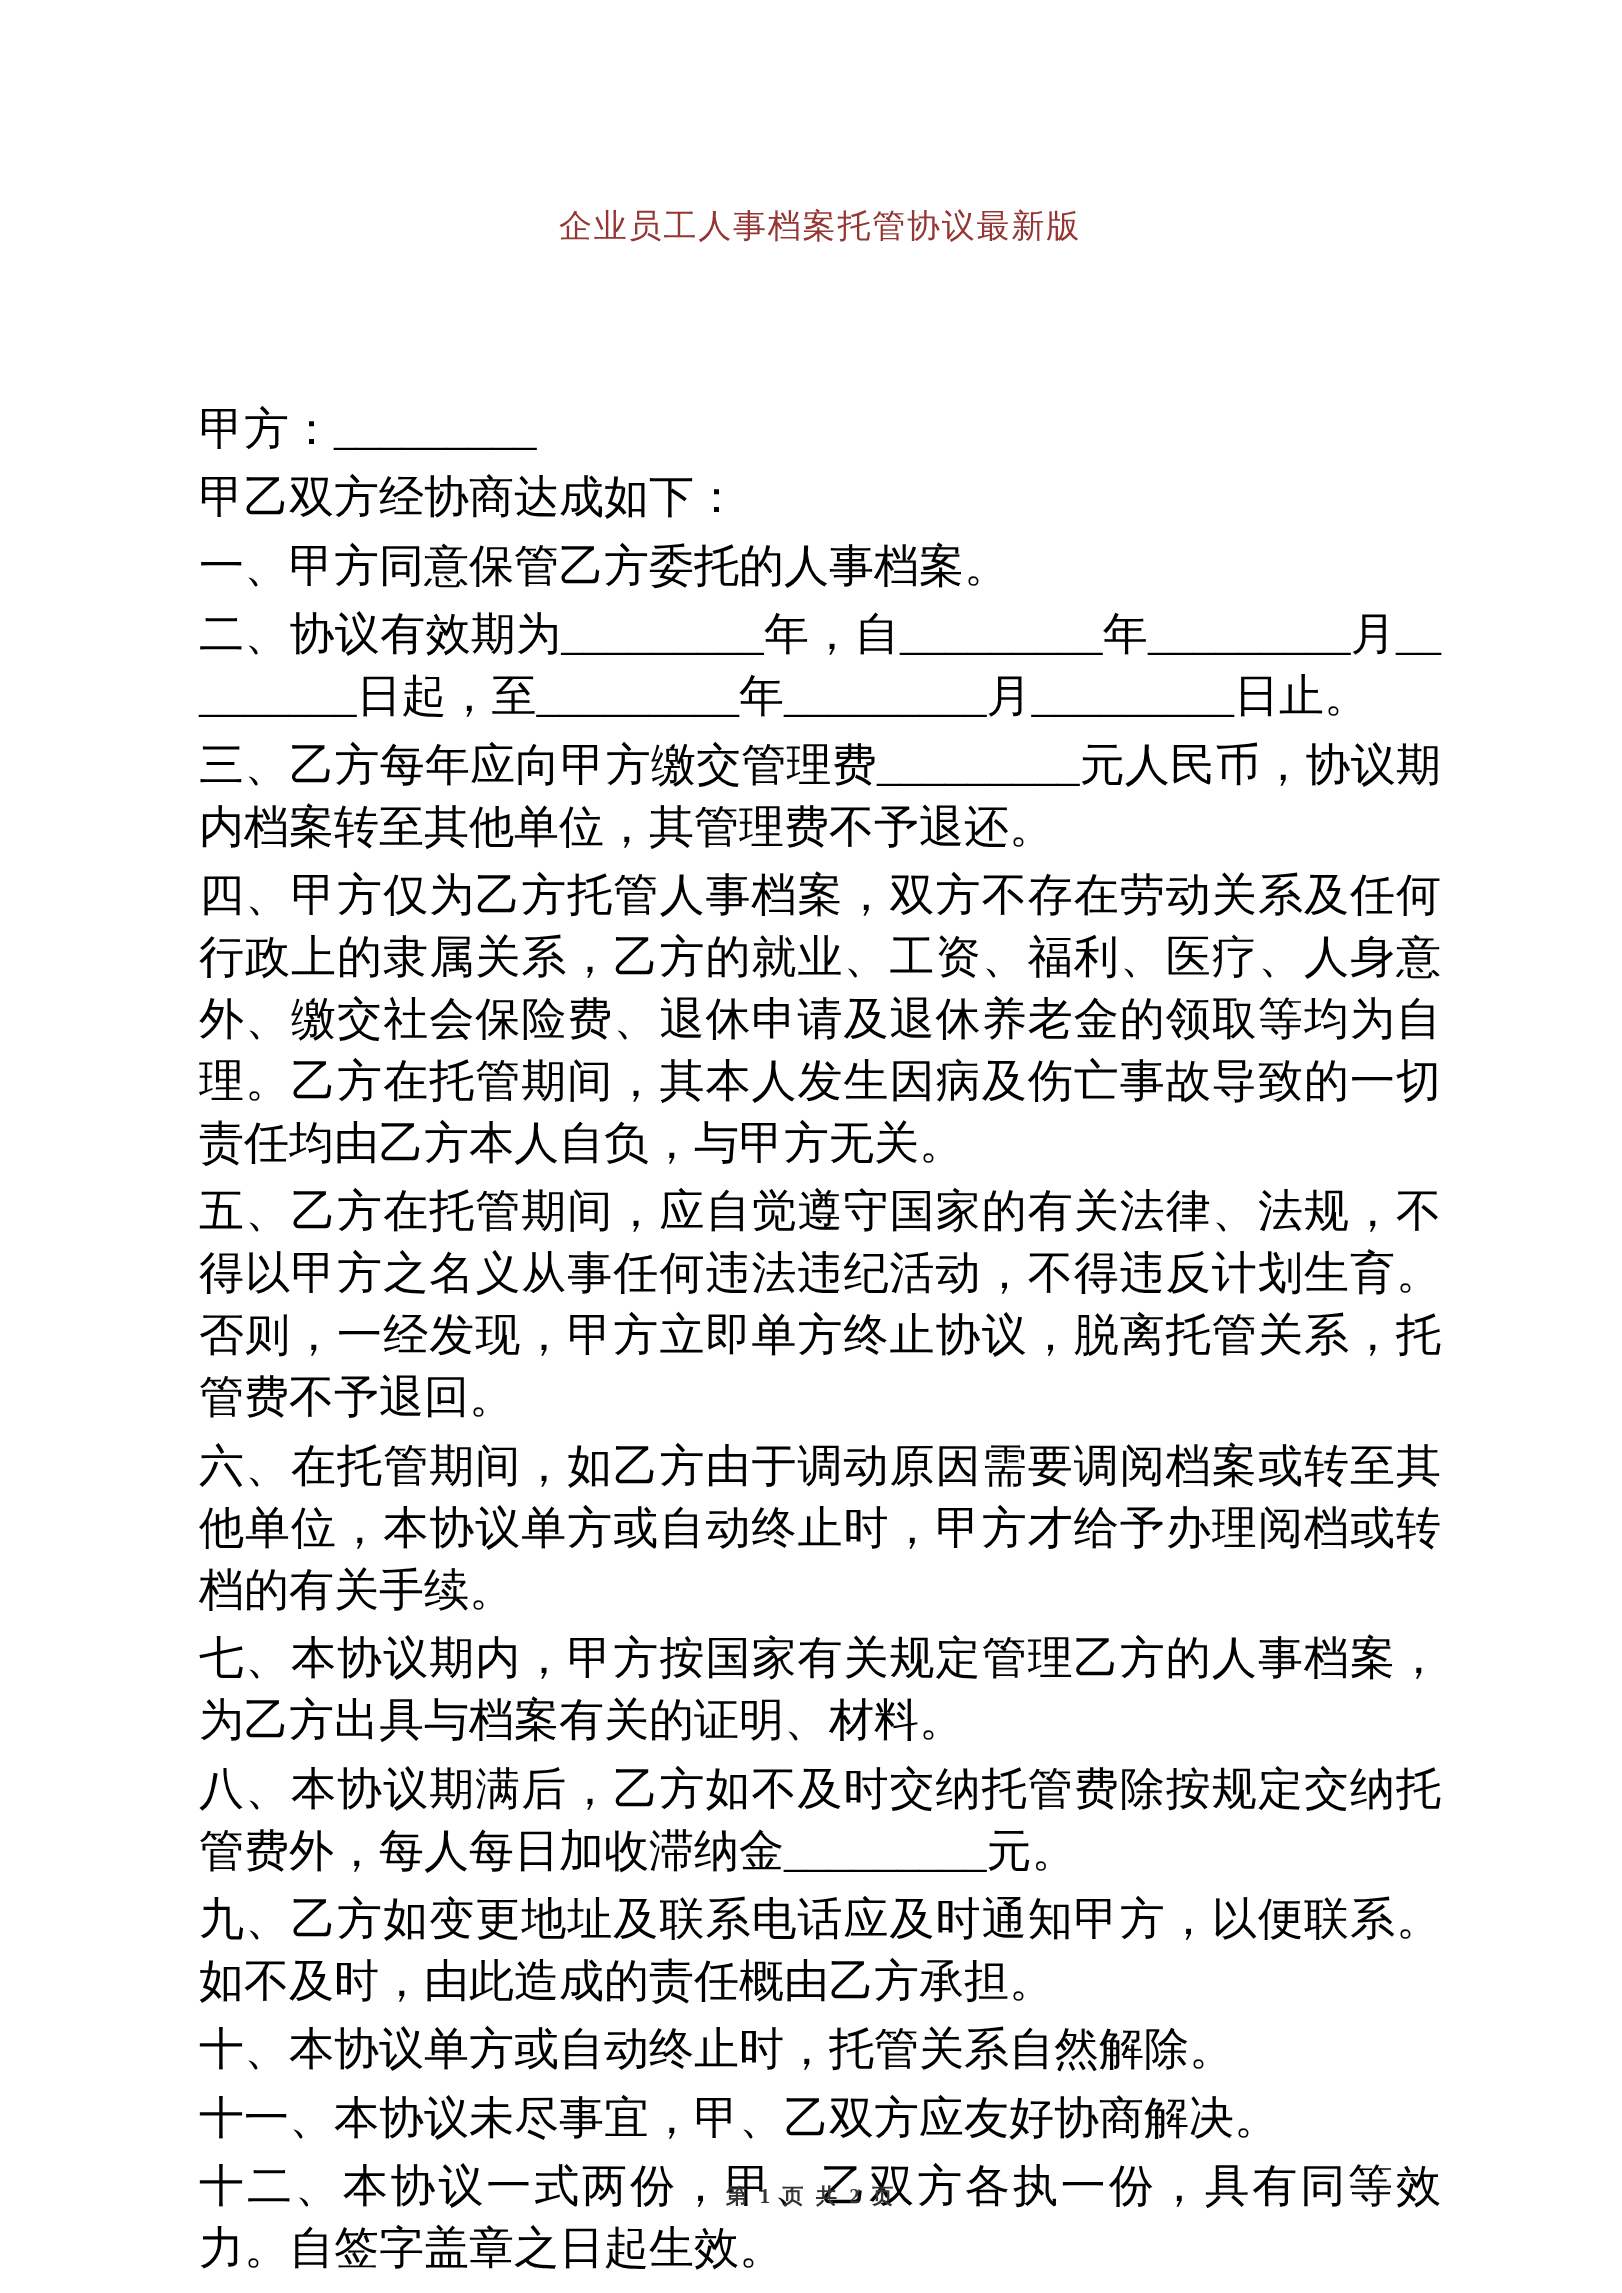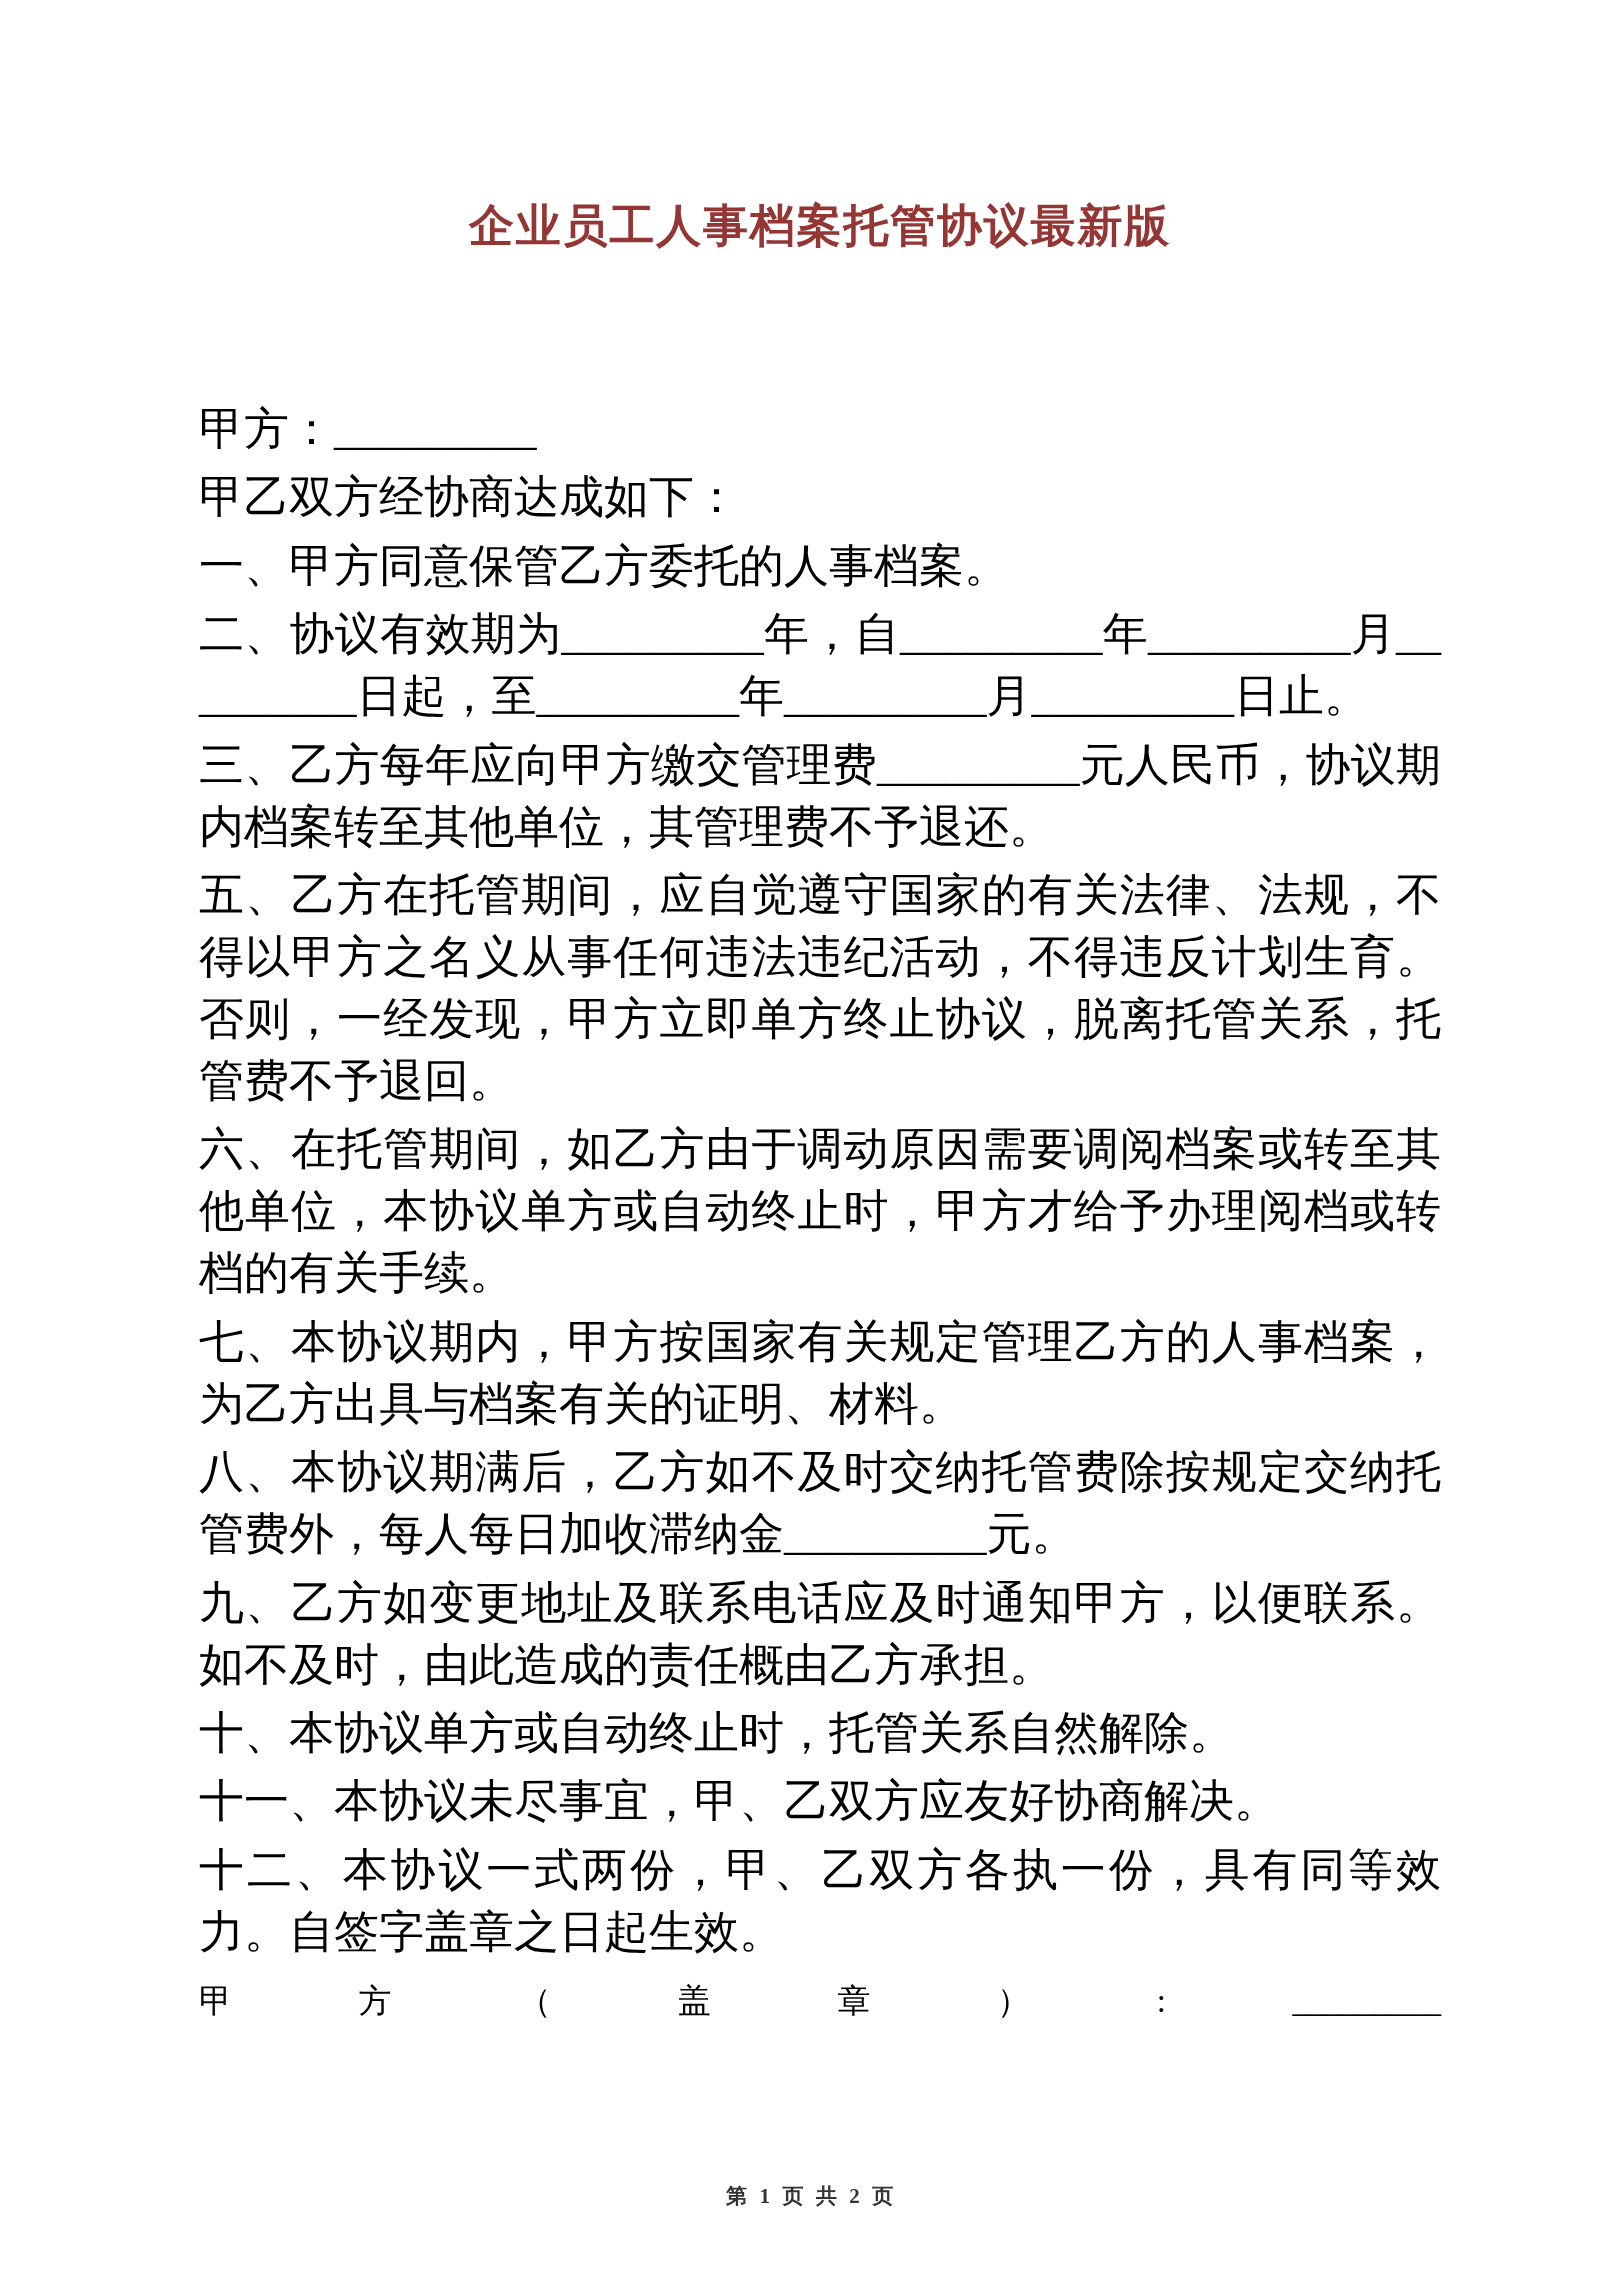--- a/index.html
+++ b/index.html
@@ -13,22 +13,22 @@
     background: #ffffff;
     position: relative;
     box-sizing: border-box;
     padding: 198px 182px 0 199px;
     font-family: "Liberation Serif", "DejaVu Serif", serif;
     color: #000000;
     overflow: hidden;
   }
   .doc-title {
     text-align: center;
-    font-size: 45px;
-    font-weight: bold;
+    font-size: 33px;
+    font-weight: normal;
     line-height: 56px;
     margin: 0;
     letter-spacing: 1.8px;
   }
   .content {
     margin-top: 144px;
   }
   .para {
     font-size: 45px;
     line-height: 62px;
@@ -67,20 +67,21 @@
 
 <div class="page">
   <h1 class="doc-title" style="color: rgb(148, 54, 52);">企业员工人事档案托管协议最新版</h1>
 
   <div class="content">
       <p class="para">甲方：_________</p>
       <p class="para">甲乙双方经协商达成如下：</p>
       <p class="para">一、甲方同意保管乙方委托的人事档案。</p>
       <p class="para">二、协议有效期为_________年，自_________年_________月_________日起，至_________年_________月_________日止。</p>
       <p class="para">三、乙方每年应向甲方缴交管理费_________元人民币，协议期内档案转至其他单位，其管理费不予退还。</p>
+      <p class="para">四、甲方仅为乙方托管人事档案，双方不存在劳动关系及任何行政上的隶属关系，乙方的就业、工资、福利、医疗、人身意外、缴交社会保险费、退休申请及退休养老金的领取等均为自理。乙方在托管期间，其本人发生因病及伤亡事故导致的一切责任均由乙方本人自负，与甲方无关。</p>
       <p class="para">五、乙方在托管期间，应自觉遵守国家的有关法律、法规，不得以甲方之名义从事任何违法违纪活动，不得违反计划生育。否则，一经发现，甲方立即单方终止协议，脱离托管关系，托管费不予退回。</p>
       <p class="para">六、在托管期间，如乙方由于调动原因需要调阅档案或转至其他单位，本协议单方或自动终止时，甲方才给予办理阅档或转档的有关手续。</p>
       <p class="para">七、本协议期内，甲方按国家有关规定管理乙方的人事档案，为乙方出具与档案有关的证明、材料。</p>
       <p class="para">八、本协议期满后，乙方如不及时交纳托管费除按规定交纳托管费外，每人每日加收滞纳金_________元。</p>
       <p class="para">九、乙方如变更地址及联系电话应及时通知甲方，以便联系。如不及时，由此造成的责任概由乙方承担。</p>
       <p class="para">十、本协议单方或自动终止时，托管关系自然解除。</p>
       <p class="para">十一、本协议未尽事宜，甲、乙双方应友好协商解决。</p>
       <p class="para">十二、本协议一式两份，甲、乙双方各执一份，具有同等效力。自签字盖章之日起生效。</p>
     </div>
 

